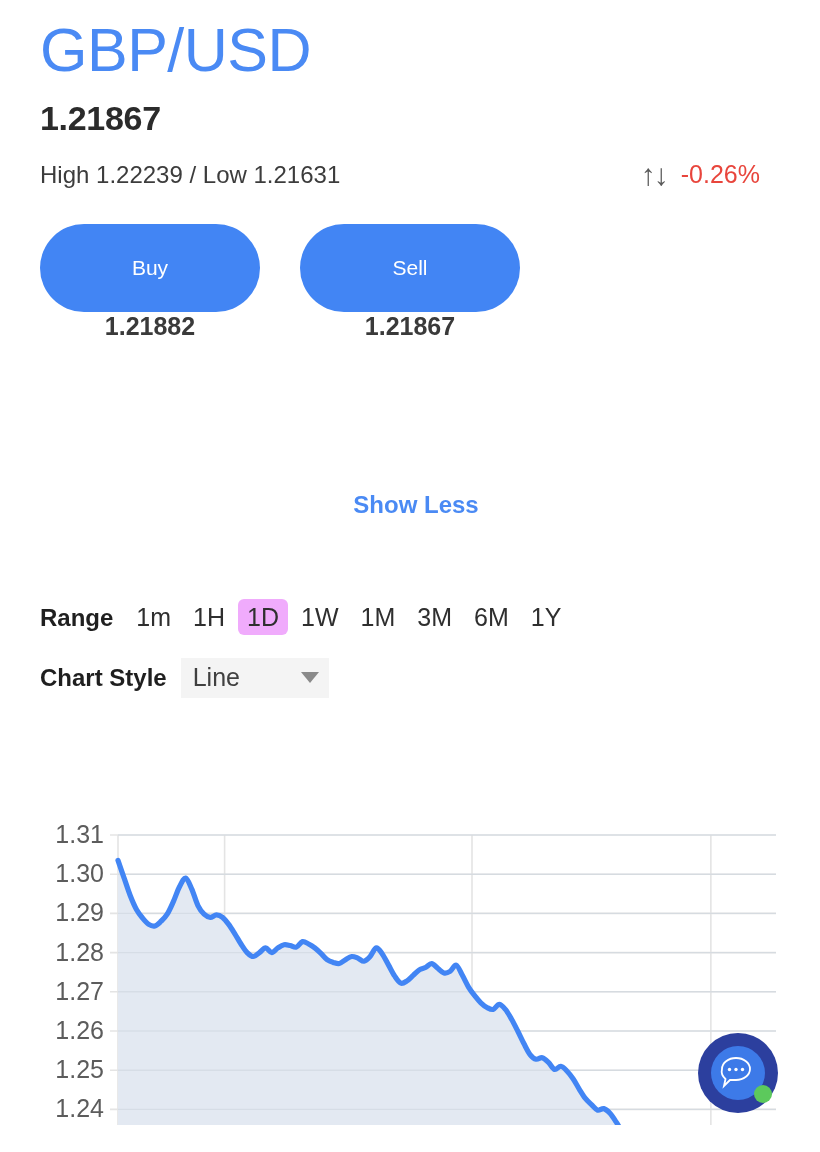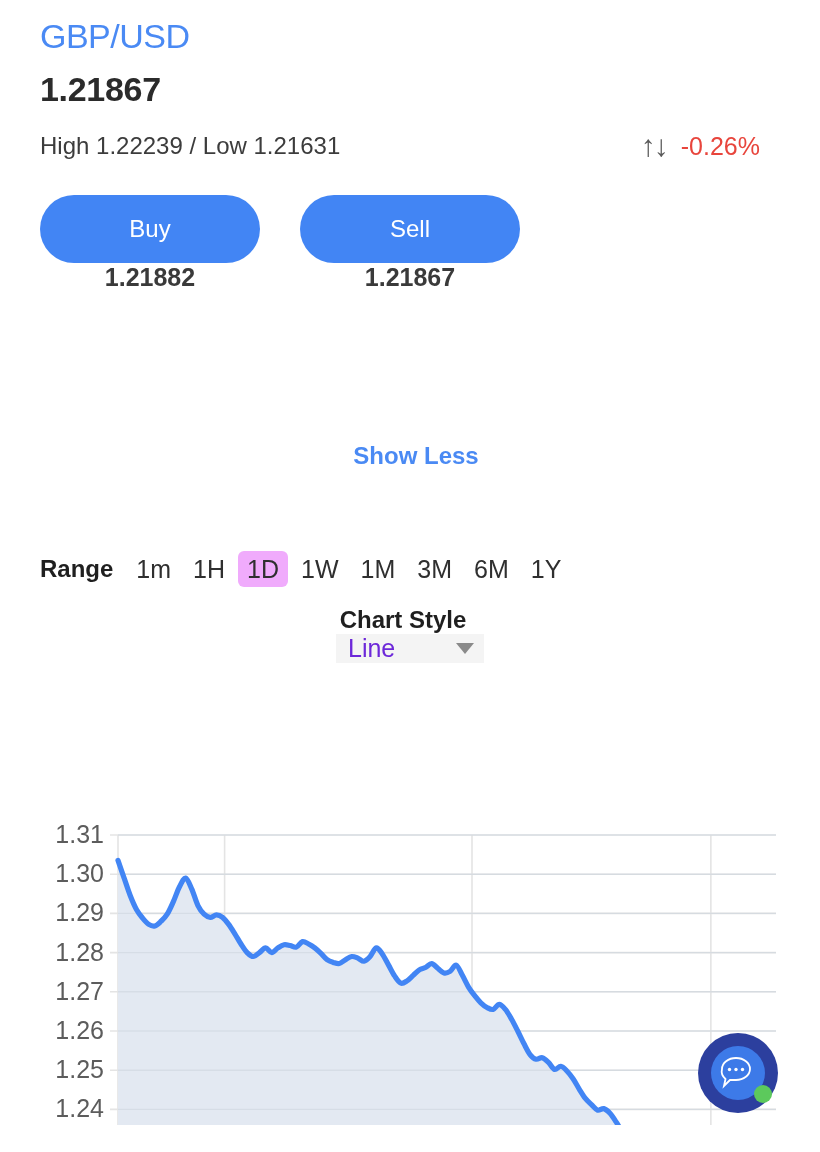--- a/index.html
+++ b/index.html
@@ -14,21 +14,21 @@
     font-family: "Liberation Sans", sans-serif;
     color: #222222;
     position: relative;
   }
 
   
   .quote-header {
     padding: 18px 40px 0 40px;
   }
   .pair-title {
-    font-size: 34px;
+    font-size: 61px;
     font-weight: 400;
     color: #4a8af4;
     line-height: 1.06;
     letter-spacing: -0.5px;
   }
   .last-price {
     font-size: 34px;
     font-weight: 700;
     color: #2b2b2b;
     margin-top: 16px;
@@ -71,26 +71,26 @@
     padding: 34px 40px 0 40px;
   }
   .trade-col {
     display: flex;
     flex-direction: column;
     align-items: center;
     width: 220px;
   }
   .trade-btn {
     width: 220px;
-    height: 68px;
+    height: 88px;
     border: none;
     border-radius: 44px;
     background: #4285f4;
     color: #ffffff;
-    font-size: 24px;
+    font-size: 21px;
     font-family: "Liberation Sans", sans-serif;
     cursor: pointer;
     display: flex;
     align-items: center;
     justify-content: center;
   }
   .trade-price {
     font-size: 25px;
     font-weight: 700;
     color: #3a3a3a;
@@ -132,36 +132,35 @@
     padding: 4px 9px;
     margin-right: 4px;
     border-radius: 6px;
     cursor: pointer;
   }
   .range-opt.selected {
     background: #f0abfc;
   }
   .ctrl-row.style-row {
     margin-top: 14px;
-    flex-direction: column;
   }
   .style-select {
     display: flex;
     align-items: center;
     justify-content: space-between;
     width: 148px;
     height: 40px;
     background: #f4f4f4;
     padding: 0 10px 0 12px;
     box-sizing: border-box;
     cursor: pointer;
   }
   .style-value {
     font-size: 25px;
-    color: #6d28d9;
+    color: #404040;
   }
   .caret {
     width: 0;
     height: 0;
     border-left: 9px solid transparent;
     border-right: 9px solid transparent;
     border-top: 11px solid #8a8a8a;
   }
 
   

